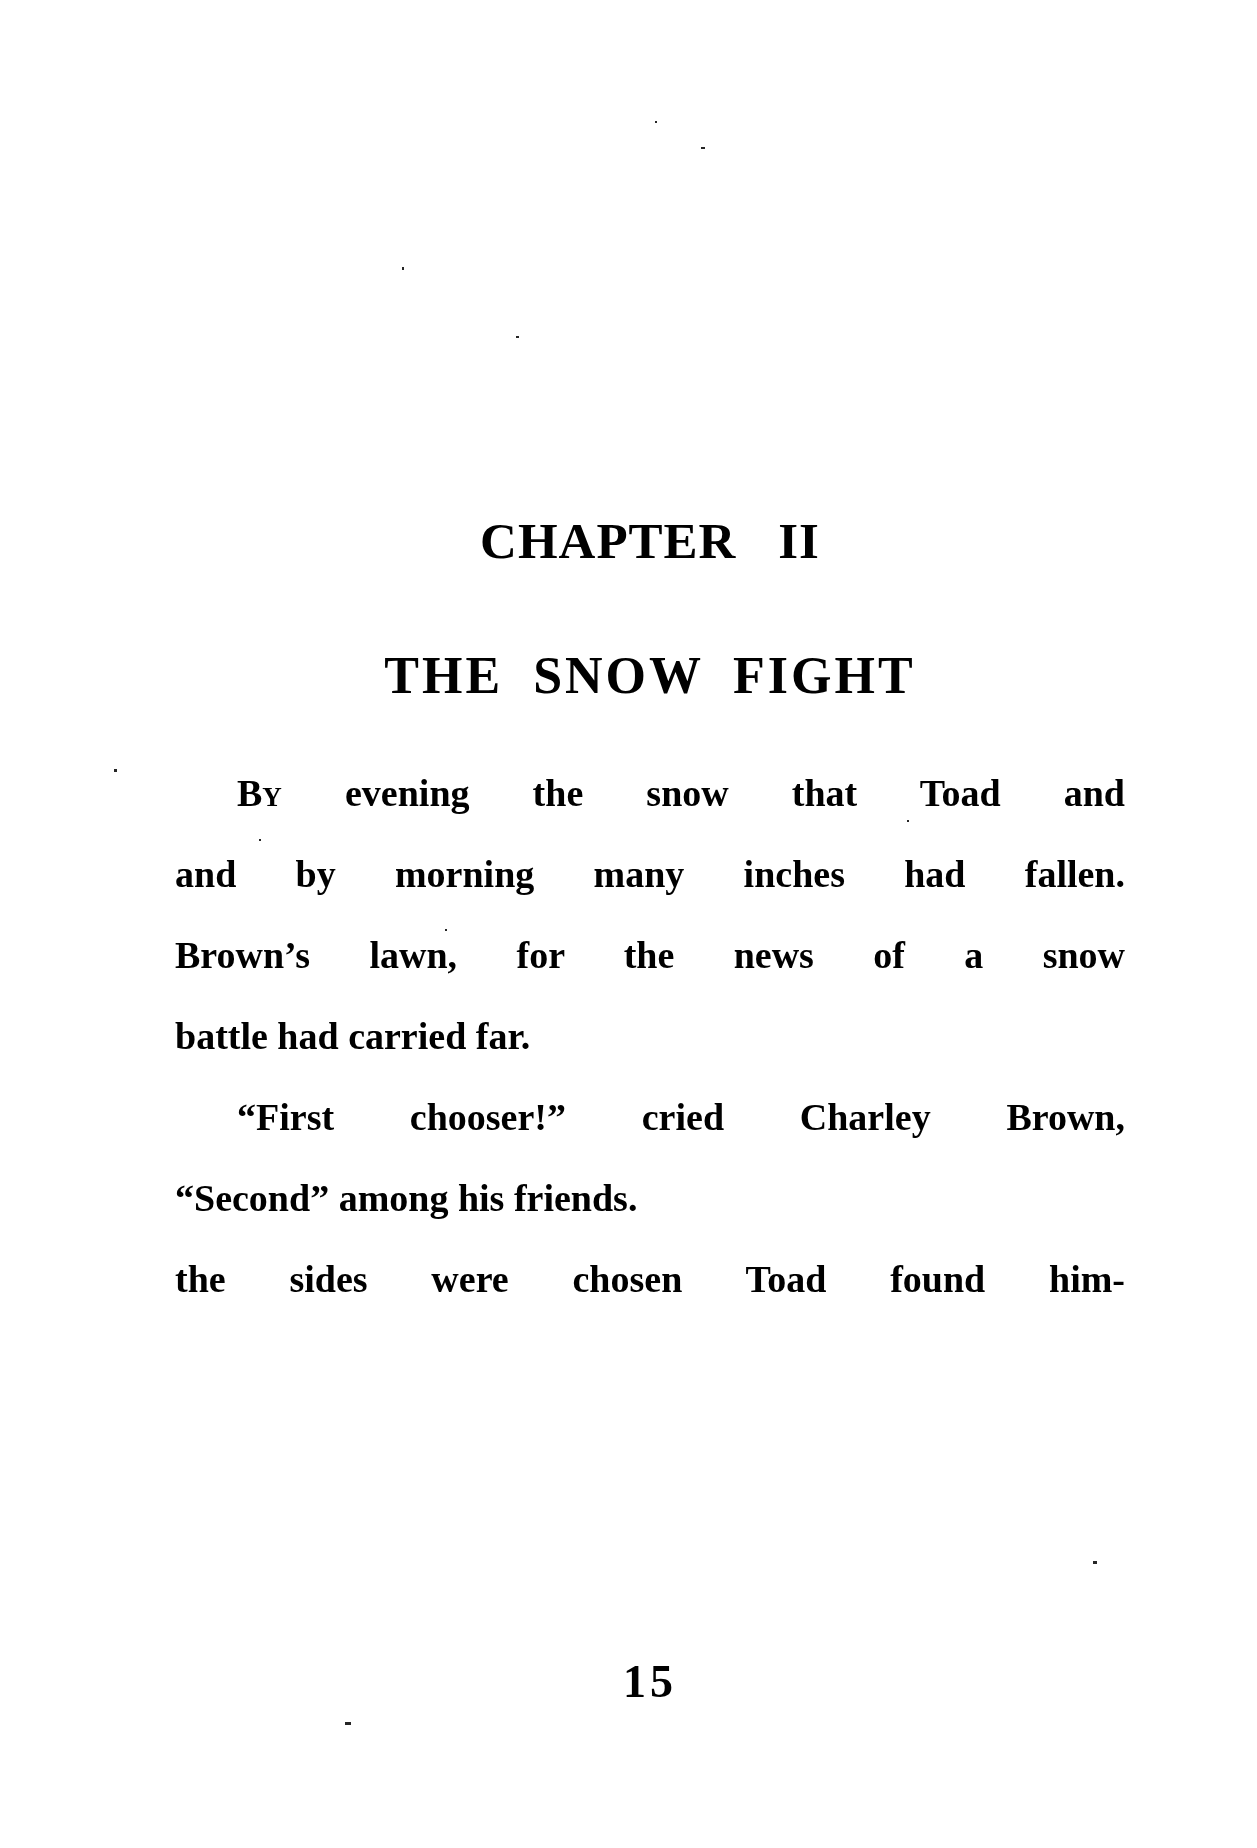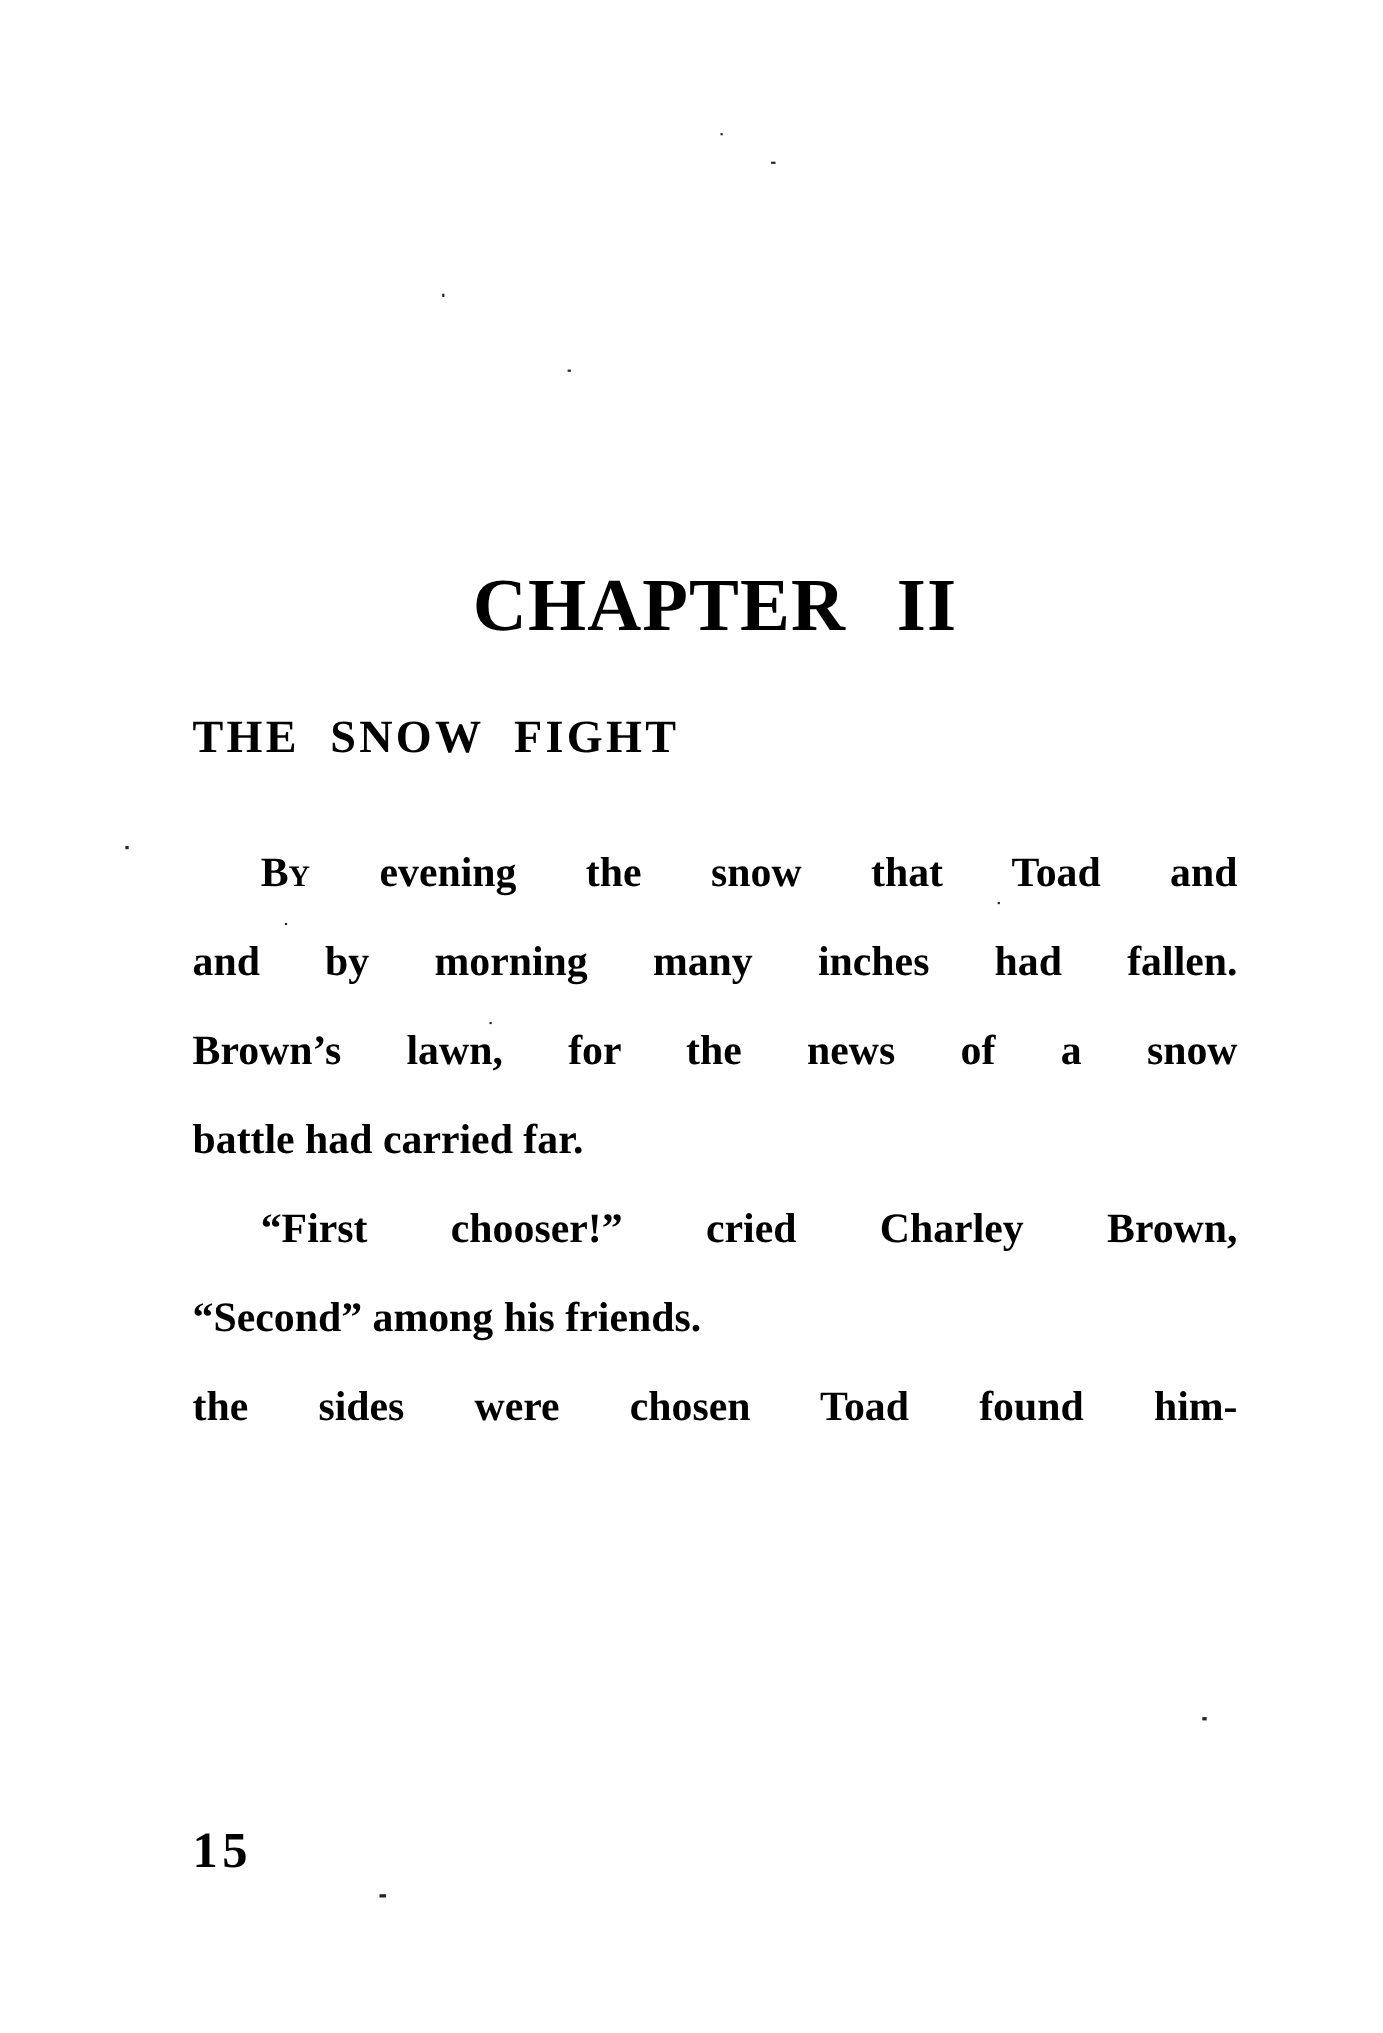--- a/index.html
+++ b/index.html
@@ -18,37 +18,38 @@
     overflow: hidden;
     -webkit-font-smoothing: antialiased;
   }
   
   .chapter-heading {
     position: absolute;
     left: 175px;
     top: 516px;
     width: 950px;
     margin: 0;
-    font-size: 68px;
+    font-size: 51px;
     line-height: 1;
     font-weight: bold;
     text-align: center;
     letter-spacing: 1px;
     word-spacing: 28px;
     white-space: nowrap;
   }
   .chapter-subtitle {
     position: absolute;
     left: 175px;
     top: 650px;
     width: 950px;
     margin: 0;
-    font-size: 42px;
+    font-size: 52px;
     line-height: 1;
     font-weight: bold;
+    text-align: center;
     letter-spacing: 3px;
     word-spacing: 14px;
     white-space: nowrap;
   }
   
   .body-text {
     position: absolute;
     left: 175px;
     top: 753px;
     width: 950px;
@@ -72,20 +73,21 @@
     font-variant: small-caps;
   }
   
   .page-number {
     position: absolute;
     left: 175px;
     top: 1659px;
     width: 950px;
     font-size: 46px;
     line-height: 1;
+    text-align: center;
     letter-spacing: 4px;
     font-variant-numeric: oldstyle-nums;
   }
   
   .speck {
     position: absolute;
     background: #000;
     opacity: 0.85;
   }
 </style>

